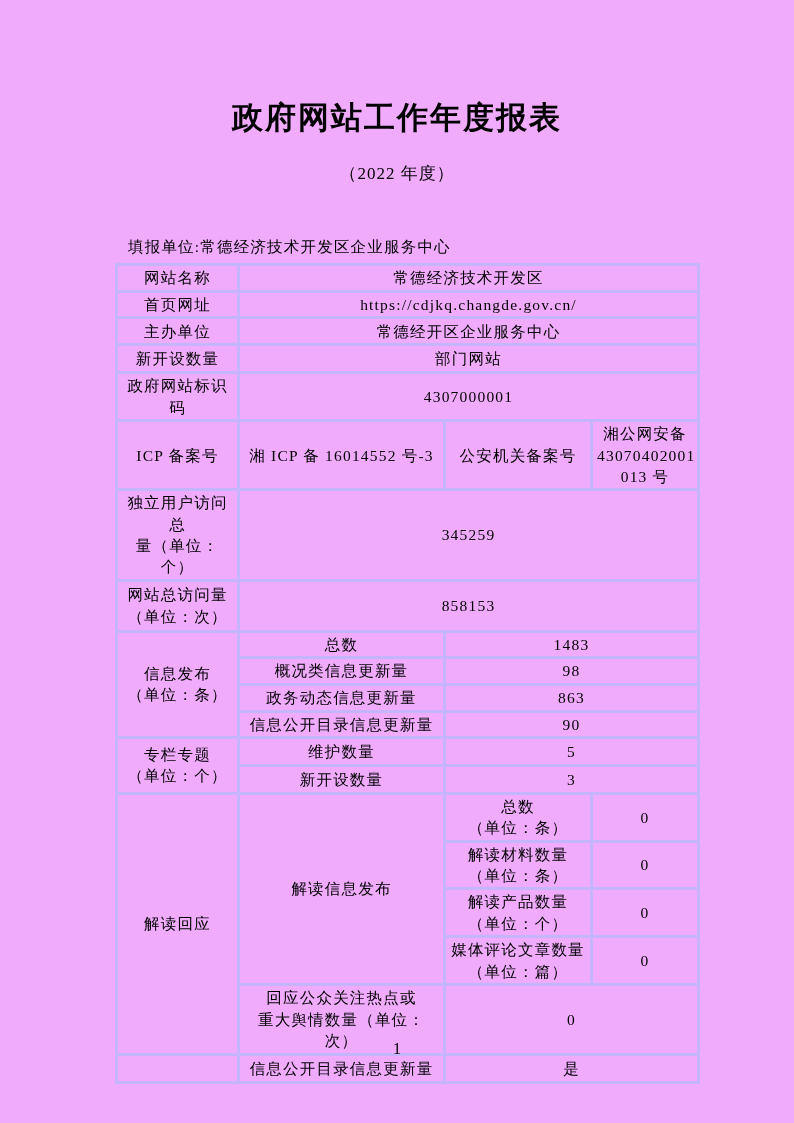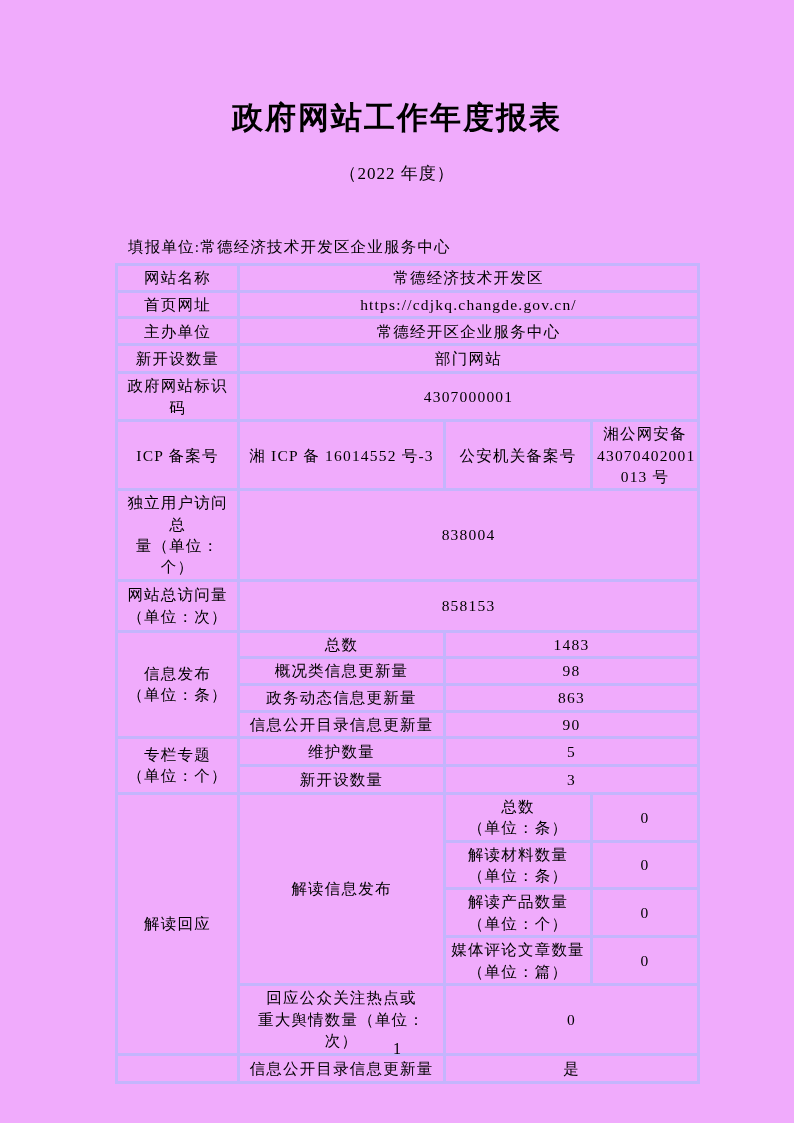--- a/index.html
+++ b/index.html
@@ -109,21 +109,21 @@
         <td>ICP 备案号</td>
         <td>湘 ICP 备 16014552 号-3</td>
         <td>公安机关备案号</td>
         <td>湘公网安备
 43070402001
 013 号</td>
       </tr>
       <tr style="height:56px">
         <td>独立用户访问总
 量（单位：个）</td>
-        <td colspan="3">838004</td>
+        <td colspan="3">345259</td>
       </tr>
       <tr style="height:51px">
         <td>网站总访问量
 （单位：次）</td>
         <td colspan="3">858153</td>
       </tr>
       <tr style="height:26px">
         <td rowspan="4">信息发布
 （单位：条）</td>
         <td>总数</td>

